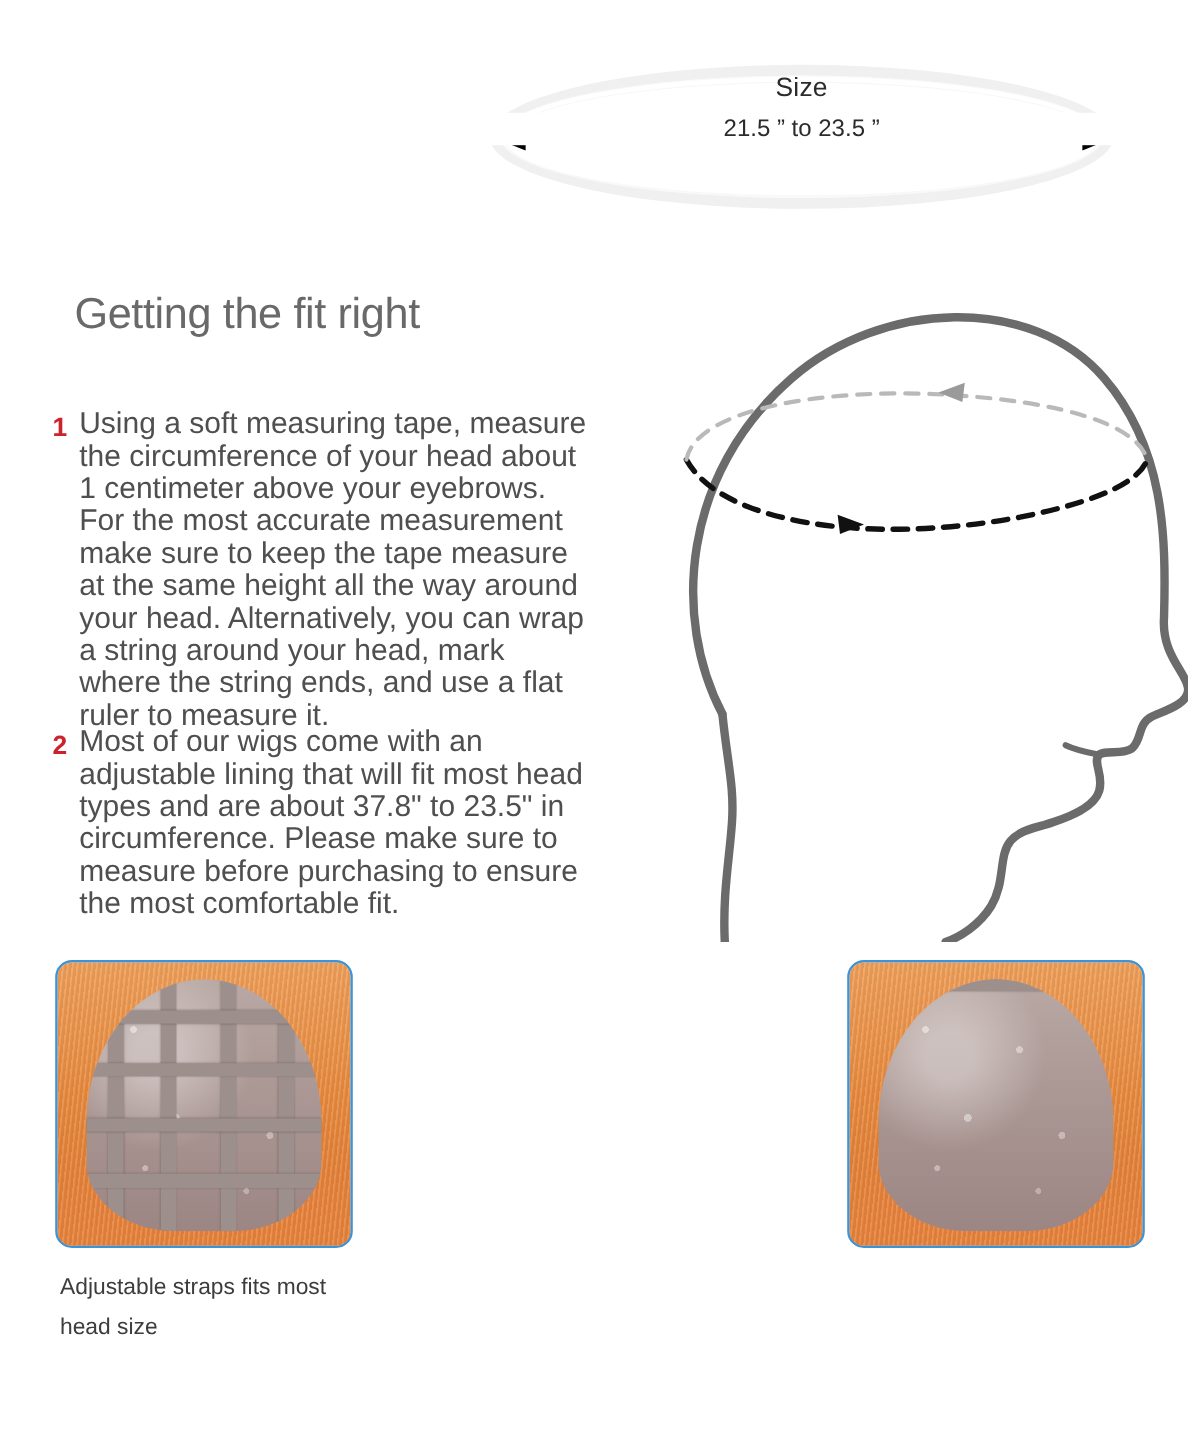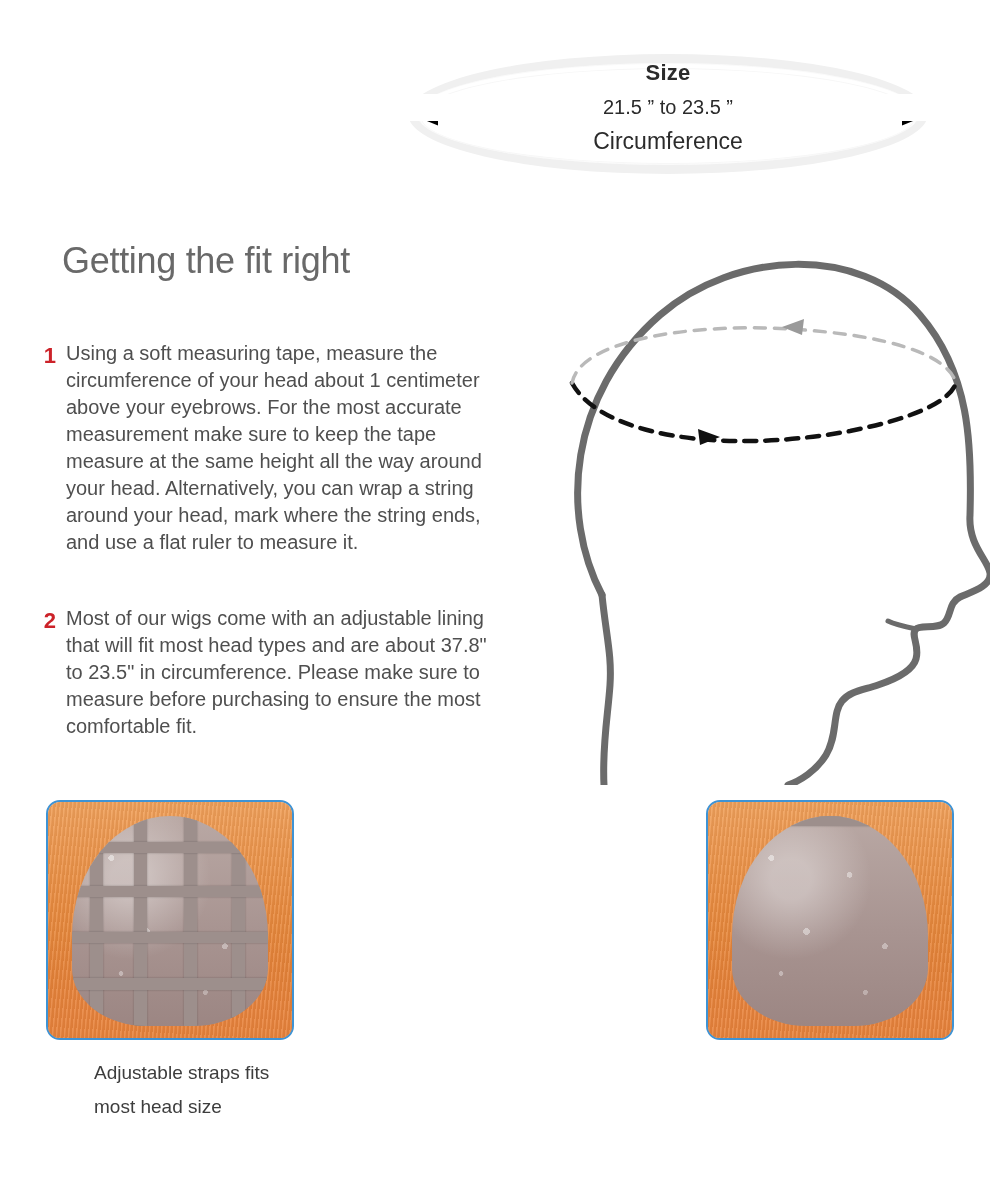--- a/index.html
+++ b/index.html
@@ -44,21 +44,20 @@
     width: 496px; height: 14px;
   }
   #size-label-top {
     position: absolute;
     left: 0; top: 12px;
     width: 520px;
     text-align: center;
     font-size: 22px;
     color: #2b2b2b;
     letter-spacing: .2px;
-    font-weight: bold;
   }
   #size-label-mid {
     position: absolute;
     left: 0; top: 46px;
     width: 520px;
     text-align: center;
     font-size: 20px;
     color: #2b2b2b;
     background: #ffffff;
     padding: 2px 0;
@@ -92,21 +91,21 @@
     position: absolute;
     left: 0; top: 3px;
     width: 26px;
     text-align: right;
     color: #cc2229;
     font-size: 22px;
     font-weight: bold;
   }
   .step-text {
     margin-left: 36px;
-    font-size: 20px;
+    font-size: 25px;
     line-height: 27px;
     color: #4f4f4f;
   }
 
   
   #head-illustration {
     position: absolute;
     left: 520px; top: 215px;
     width: 470px; height: 570px;
   }
@@ -131,21 +130,20 @@
     position: relative;
     background: #e8dcd2;
   }
   .card-caption {
     margin-top: 16px;
     font-size: 19px;
     line-height: 34px;
     color: #3d3d3d;
     text-align: left;
     padding-left: 4px;
-    margin-left: 44px;
   }
   .card:nth-child(2) .card-caption { padding-left: 2px; }
   .card:nth-child(3) .card-caption { padding-left: 2px; }
 
   
   .wig-hair {
     position: absolute; inset: 0;
     background:
       radial-gradient(ellipse 150% 90% at 50% 115%, #e8833c 0%, #e8833c 40%, rgba(232,131,60,0) 72%),
       linear-gradient(180deg, #f0a05a 0%, #e98b3f 45%, #dd7a2e 100%);
@@ -199,21 +197,20 @@
 <div id="size-diagram">
   <div id="size-ring-outer"></div>
   <div id="size-ring-inner"></div>
   <svg id="size-arrow" viewBox="0 0 496 14">
     <line x1="12" y1="7" x2="484" y2="7" stroke="#000000" stroke-width="3"></line>
     <polygon points="0,7 16,0.5 16,13.5" fill="#000000"></polygon>
     <polygon points="496,7 480,0.5 480,13.5" fill="#000000"></polygon>
   </svg>
   <div id="size-label-top">Size</div>
   <div id="size-label-mid">21.5 ” to 23.5 ”</div>
-  <div id="size-label-bottom">Circumference</div>
 </div>
 
 <h1 id="headline">Getting the fit right</h1>
 
 <div class="step" id="step-1">
   <div class="step-num">1</div>
   <div class="step-text">Using a soft measuring tape, measure the circumference of your head about 1 centimeter above your eyebrows. For the most accurate measurement make sure to keep the tape measure at the same height all the way around your head. Alternatively, you can wrap a string around your head, mark where the string ends, and use a flat ruler to measure it.</div>
 </div>
 
 <div class="step" id="step-2">

